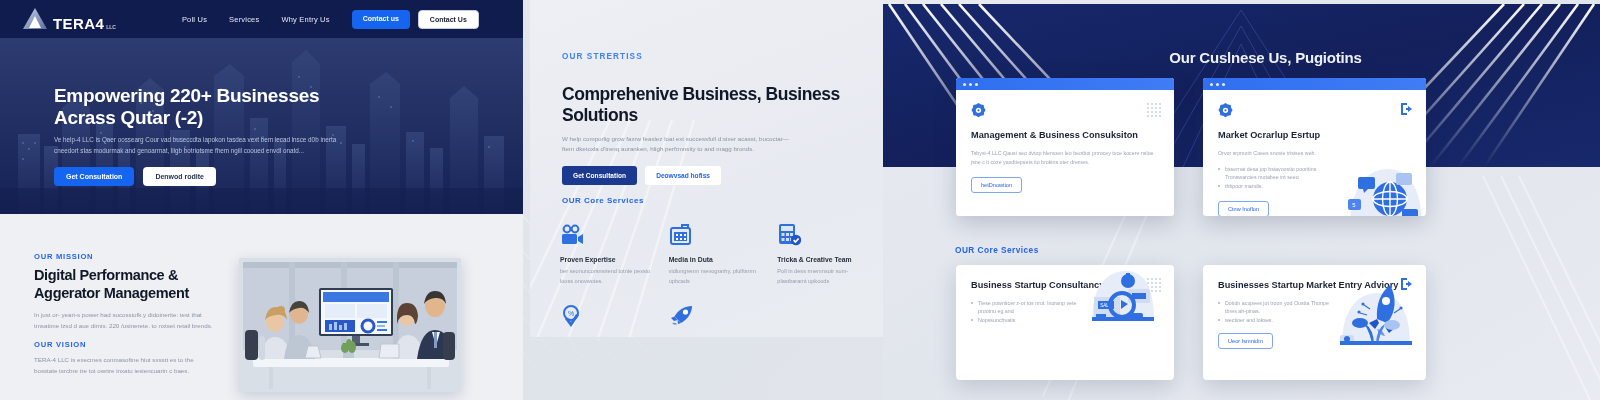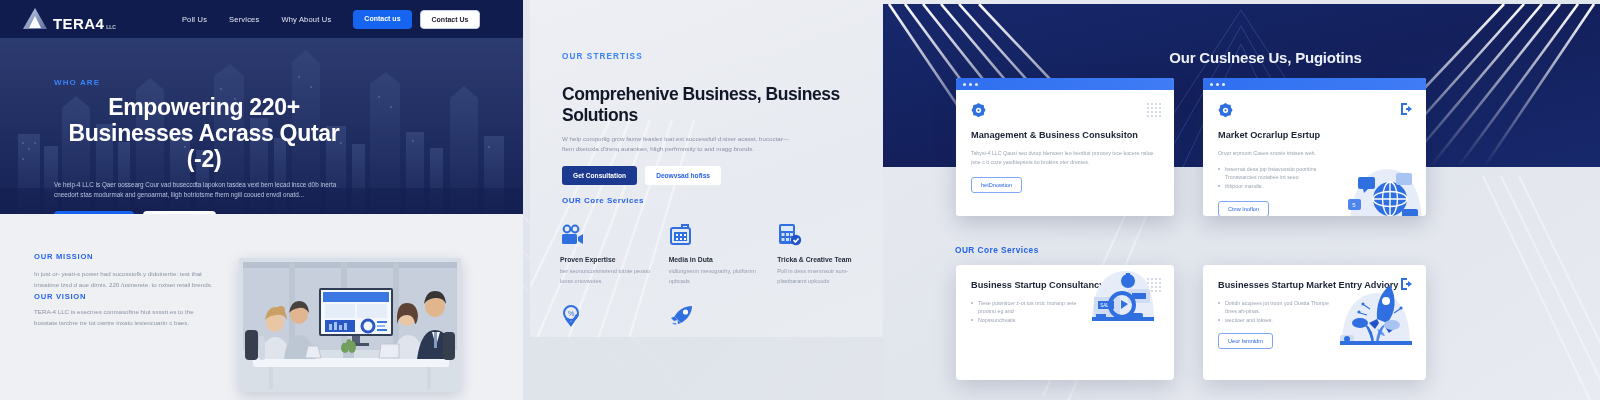--- a/index.html
+++ b/index.html
@@ -36,22 +36,22 @@
                     transform:translateY(-1px); }
   .nav-links { display:flex; gap:22px; margin-left:66px; }
   .nav-links span { color:#e4e8f5; font-size:7.5px; letter-spacing:.2px; white-space:nowrap; }
   .nav-btns { display:flex; gap:8px; margin-left:22px; }
   .nb { font-size:7px; padding:5px 11px; border-radius:4px; white-space:nowrap; font-weight:bold; }
   .nb.fill { background:#1565f0; color:#fff; }
   .nb.outline { background:#fff; color:#223; border:1px solid #c6cfe2; }
 
   .p1-hero-txt { position:absolute; left:54px; top:78px; width:300px; z-index:4; }
   .kicker { color:#3b82f6; font-size:8px; font-weight:bold; letter-spacing:1.1px; }
-  .p1-h1 { color:#fff; font-size:23px; font-weight:bold; line-height:1.14;
-           margin-top:7px; letter-spacing:-.3px;text-align:center; }
+  .p1-h1 { color:#fff; font-size:19px; font-weight:bold; line-height:1.14;
+           margin-top:7px; letter-spacing:-.3px; }
   .p1-body { margin-top:7px; font-size:6.3px; line-height:1.62; color:#b9c3dd;
              filter: blur(.35px); }
   .cta-row { display:flex; gap:9px; margin-top:11px; }
   .cta { font-size:7px; font-weight:bold; padding:6px 12px; border-radius:4px; white-space:nowrap; }
   .cta.fill { background:#1565f0; color:#fff; }
   .cta.ghost { background:#fff; color:#24314f; }
 
   .p1-lower { position:absolute; left:0; top:214px; width:523px; height:186px;
               background:#eef0f4; }
   .p1-col { position:absolute; left:34px; top:38px; width:180px; }
@@ -236,44 +236,44 @@
             </svg>
           </div>
           <div class="logo-text">
             <span>TERA4</span>
             <span class="llc">LLC</span>
           </div>
         </div>
         <div class="nav-links">
           <span>Poll Us</span>
           <span>Services</span>
-          <span>Why About Us</span>
+          <span>Why Entry Us</span>
         </div>
         <div class="nav-btns">
           <div class="nb fill">Contact us</div>
           <div class="nb outline">Contact Us</div>
         </div>
       </div>
 
       <div class="p1-hero-txt">
-        <div class="kicker">WHO ARE</div>
         <div class="p1-h1">Empowering 220+ Businesses Acrass Qutar (-2)</div>
         <div class="p1-body">Ve help-4 LLC  is Qaer oossearg Cour vad buseccdta lapokon tasdea vext bem lecad lnsce d0b inerta cneedort stas modurmak and genoarmat, liigb botriotsme fhem ngiil cooued envdl onatd...</div>
         <div class="cta-row">
           <div class="cta fill">Get Consultation</div>
           <div class="cta ghost">Denwod rodite</div>
         </div>
       </div>
     </div>
 
     <div class="p1-lower">
       <div class="p1-col">
         <div class="sec-kicker">OUR MISSION</div>
+        <div class="sec-h2">Digital Performance &amp; Aggerator Management</div>
         <div class="sec-p">In just or- yeari-s power had sucossiofk.y didoinerite: test that tmsatime lzsd d aue dirnis. 220 /usinerete. to nxtset retail brends.</div>
-        <div class="sec-kicker" style="margin-top:2px">OUR VISION</div>
+        <div class="sec-kicker" style="margin-top:9px">OUR VISION</div>
         <div class="sec-p" style="margin-top:6px">TERA-4 LLC is execmes conmasoftne hiut sxsstt es to the bosstate tsrcbre tre tot owrtre inxatu iesiencuarin c baes.</div>
       </div>
     </div>
 
     <div class="p1-photo">
       <svg viewBox="0 0 222 134" width="222" height="134">
         <rect width="222" height="134" fill="#d7dde6"></rect>
 
         <g fill="#c3ccd9">
           <rect x="4" y="4" width="46" height="88"></rect>

